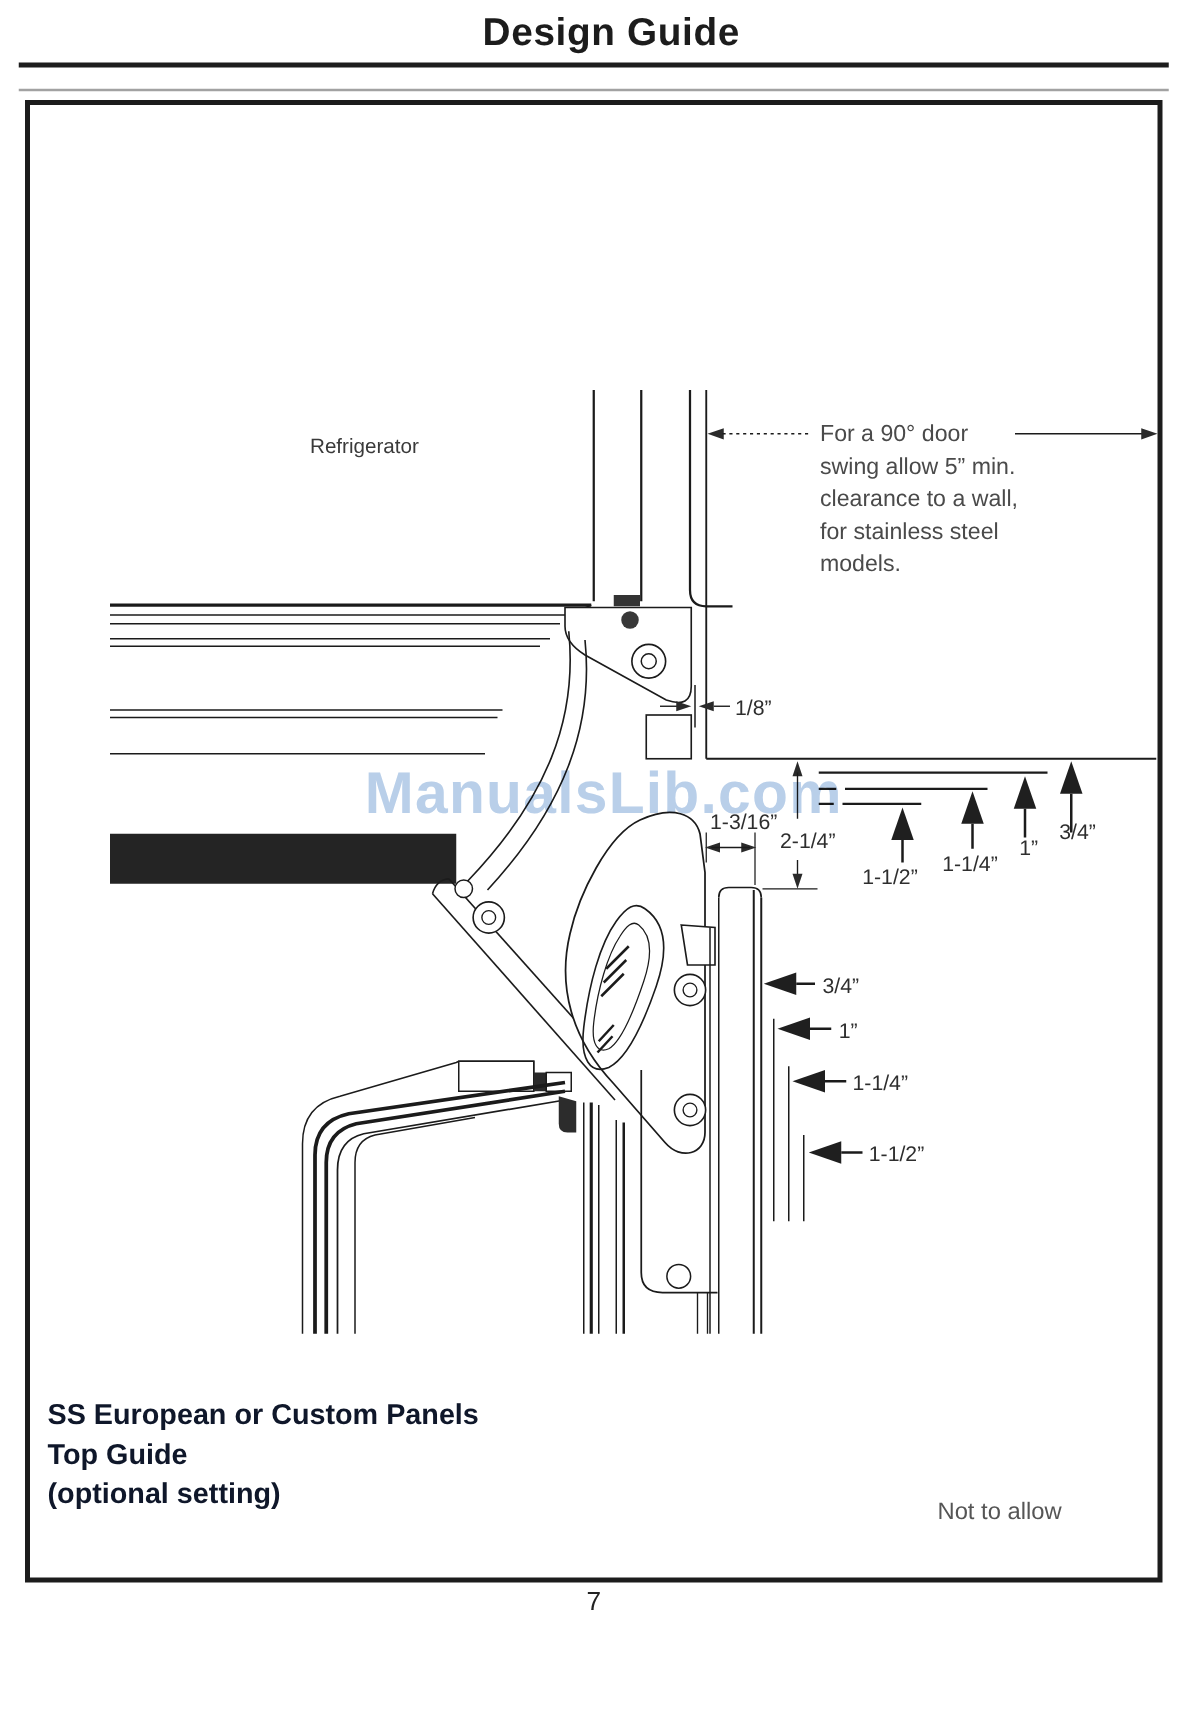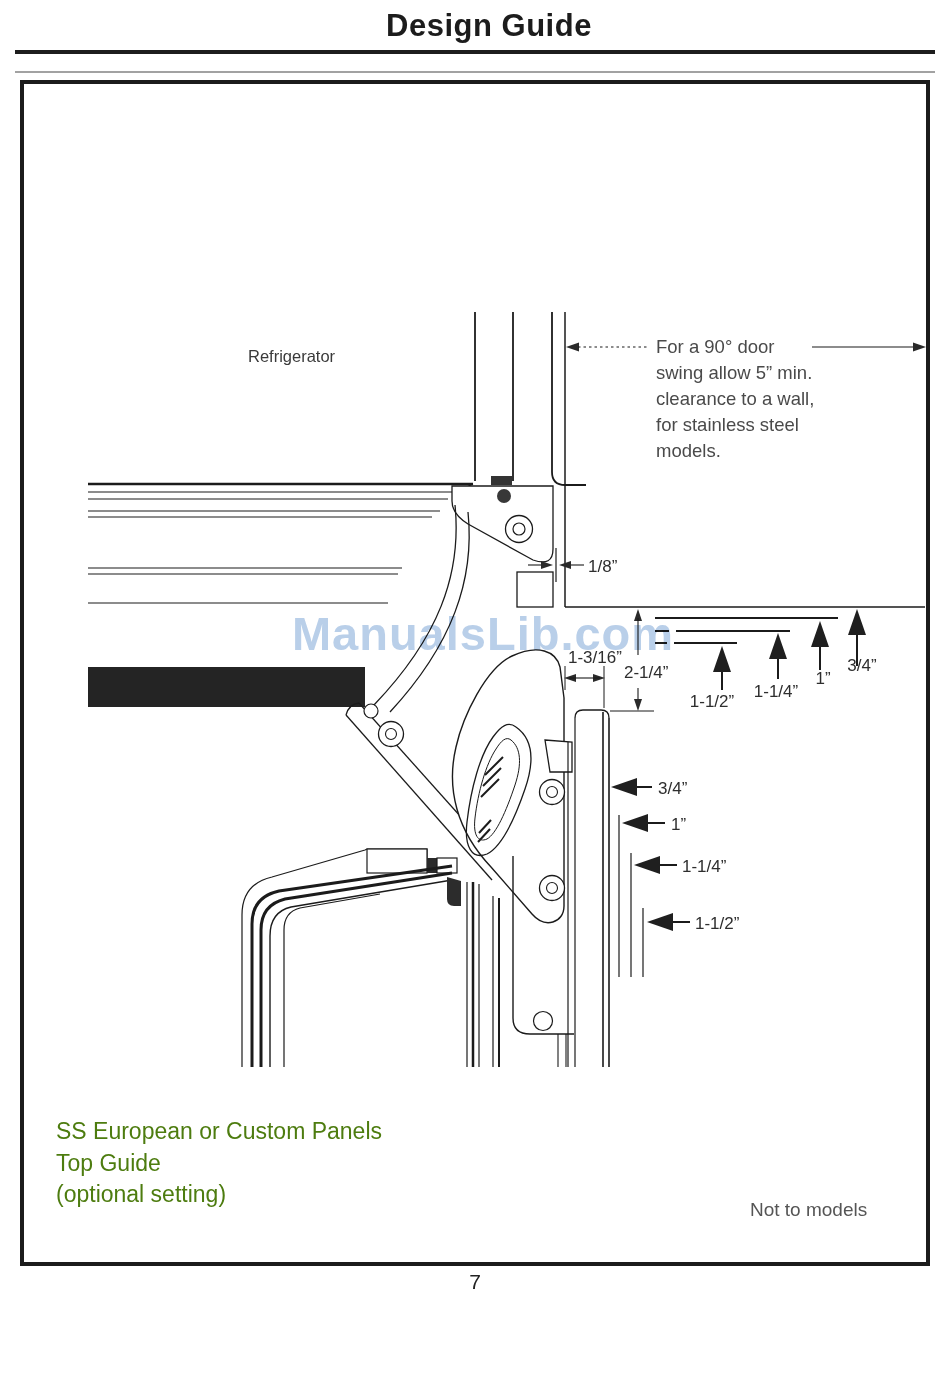--- a/index.html
+++ b/index.html
@@ -18,22 +18,22 @@
     position:absolute;left:20px;top:80px;width:910px;height:1186px;
     border:4px solid #1c1c1c;box-sizing:border-box;background:#fff;
   }
   svg#diagram{position:absolute;left:0;top:0;}
   .dtext{fill:#3a3a3a;font-family:"Liberation Sans",sans-serif;}
   .note{fill:#4a4a4a;font-family:"Liberation Sans",sans-serif;font-size:18.5px;}
   .dim{fill:#2e2e2e;font-family:"Liberation Sans",sans-serif;font-size:17px;}
   .ln{stroke:#1b1b1b;fill:none;}
   .fw{fill:#ffffff;stroke:#1b1b1b;}
   #caption{
-    position:absolute;left:56px;top:1116px;font-size:23px;font-weight:400;
-    line-height:31.5px;color:#4d7c0f;
+    position:absolute;left:38px;top:1116px;font-size:23px;font-weight:700;
+    line-height:31.5px;color:#0f172a;
   }
   #not-to-scale{position:absolute;left:750px;top:1199px;font-size:19px;color:#555;}
   #page-number{position:absolute;left:0;top:1270px;width:100%;text-align:center;font-size:21px;color:#222;}
 </style>
 </head>
 <body>
 
 <div id="page">
 
   <div id="title">Design Guide</div>
@@ -209,16 +209,16 @@
 
     <text x="483" y="650" text-anchor="middle" font-size="47" font-weight="700" fill="#b9cfe9" style="mix-blend-mode:multiply" letter-spacing="1" font-family="Liberation Sans, sans-serif">ManualsLib.com</text>
   </svg>
 
   <div id="caption">
     <div>SS European or Custom Panels</div>
     <div>Top Guide</div>
     <div>(optional setting)</div>
   </div>
 
-  <div id="not-to-scale">Not to models</div>
+  <div id="not-to-scale">Not to allow</div>
 
   <div id="page-number">7</div>
 </div>
 
 </body></html>

